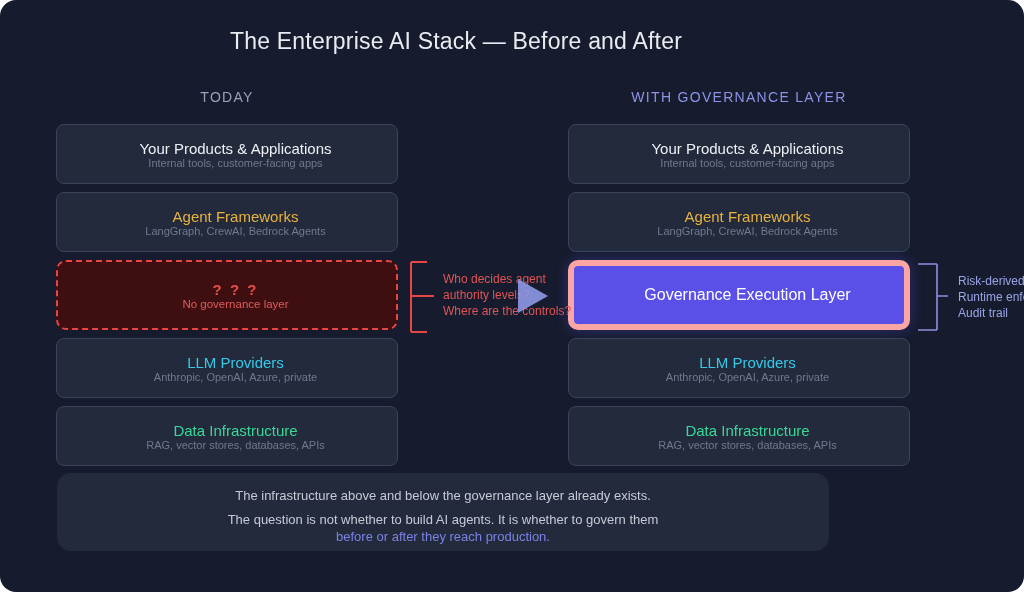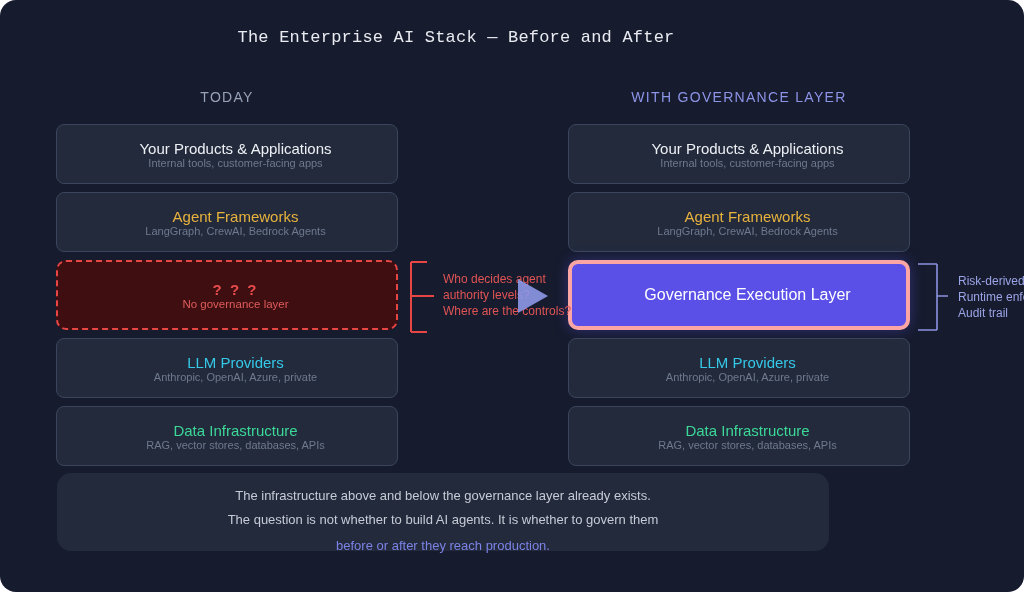--- a/index.html
+++ b/index.html
@@ -3,21 +3,21 @@
 <meta charset="utf-8">
 <style>
   html,body{margin:0;padding:0;background:#ffffff;}
   body{font-family:"Liberation Sans","DejaVu Sans",sans-serif;}
   .canvas{
     position:relative;width:1024px;height:592px;background:#161b2e;
     border-radius:16px;overflow:hidden;
   }
   .page-title{
     position:absolute;top:28px;left:0;width:912px;text-align:center;
-    color:#e9ebf1;font-size:17px;letter-spacing:.2px;font-family:Liberation Mono, monospace;
+    color:#e9ebf1;font-size:23px;letter-spacing:.2px;
   }
   .col-header{
     position:absolute;top:89px;font-size:14px;letter-spacing:1.3px;text-align:center;
   }
   .col-header.today{left:56px;width:342px;color:#98a2b8;}
   .col-header.governed{left:568px;width:342px;color:#8d94e8;}
   .stack-col{
     position:absolute;top:124px;width:342px;display:flex;flex-direction:column;gap:8px;
   }
   .stack-col.left{left:56px;}
@@ -31,37 +31,37 @@
   .box .s{font-size:11px;color:#6f7a8e;}
   .t-amber{color:#e8b33d !important;}
   .t-cyan{color:#35c8e8 !important;}
   .t-green{color:#3bd898 !important;}
   .box.gap-box{
     height:70px;background:#3f0e10;border:2px dashed #e84545;border-radius:10px;
   }
   .box.gap-box .t{color:#e84c4c;font-weight:bold;font-size:15px;letter-spacing:2px;}
   .box.gap-box .s{color:#e05c5c;font-size:11.5px;}
   .box.gov-box{
-    height:70px;background:#5a50e8;border:4px solid #fca5a5;border-radius:10px;
+    height:70px;background:#5a50e8;border:6px solid #fca5a5;border-radius:10px;
     box-shadow:0 0 14px rgba(98,88,240,.35);
   }
   .box.gov-box .t{color:#ffffff;font-size:16px;}
   .box.gov-box .s{color:#dcdcf6;font-size:11.5px;}
   .note{position:absolute;font-size:12px;line-height:16px;}
   .note.left-note{left:443px;top:271px;width:130px;color:#e05454;z-index:2;}
   .note.right-note{left:958px;top:273px;width:130px;color:#9ba4e6;white-space:nowrap;}
   .bracket-svg{position:absolute;}
   .arrow-svg{position:absolute;left:514px;top:275px;z-index:3;}
   .footer-box{
     position:absolute;left:57px;top:473px;width:772px;height:78px;background:#222a3c;
     border-radius:14px;text-align:center;box-sizing:border-box;padding-top:15px;
   }
   .footer-box p{margin:0;font-size:13px;color:#c6cbd6;line-height:16px;}
   .footer-box .l1{margin-bottom:8px;}
-  .footer-box .l3{color:#7c82e6;margin-top:10px;}
+  .footer-box .l3{color:#7c82e6;margin-top:1px;}
 </style>
 </head>
 <body>
 
 <div class="canvas">
 
   <div class="page-title">The Enterprise AI Stack — Before and After</div>
 
   <div class="col-header governed">WITH GOVERNANCE LAYER</div>
   <div class="col-header today">TODAY</div>

